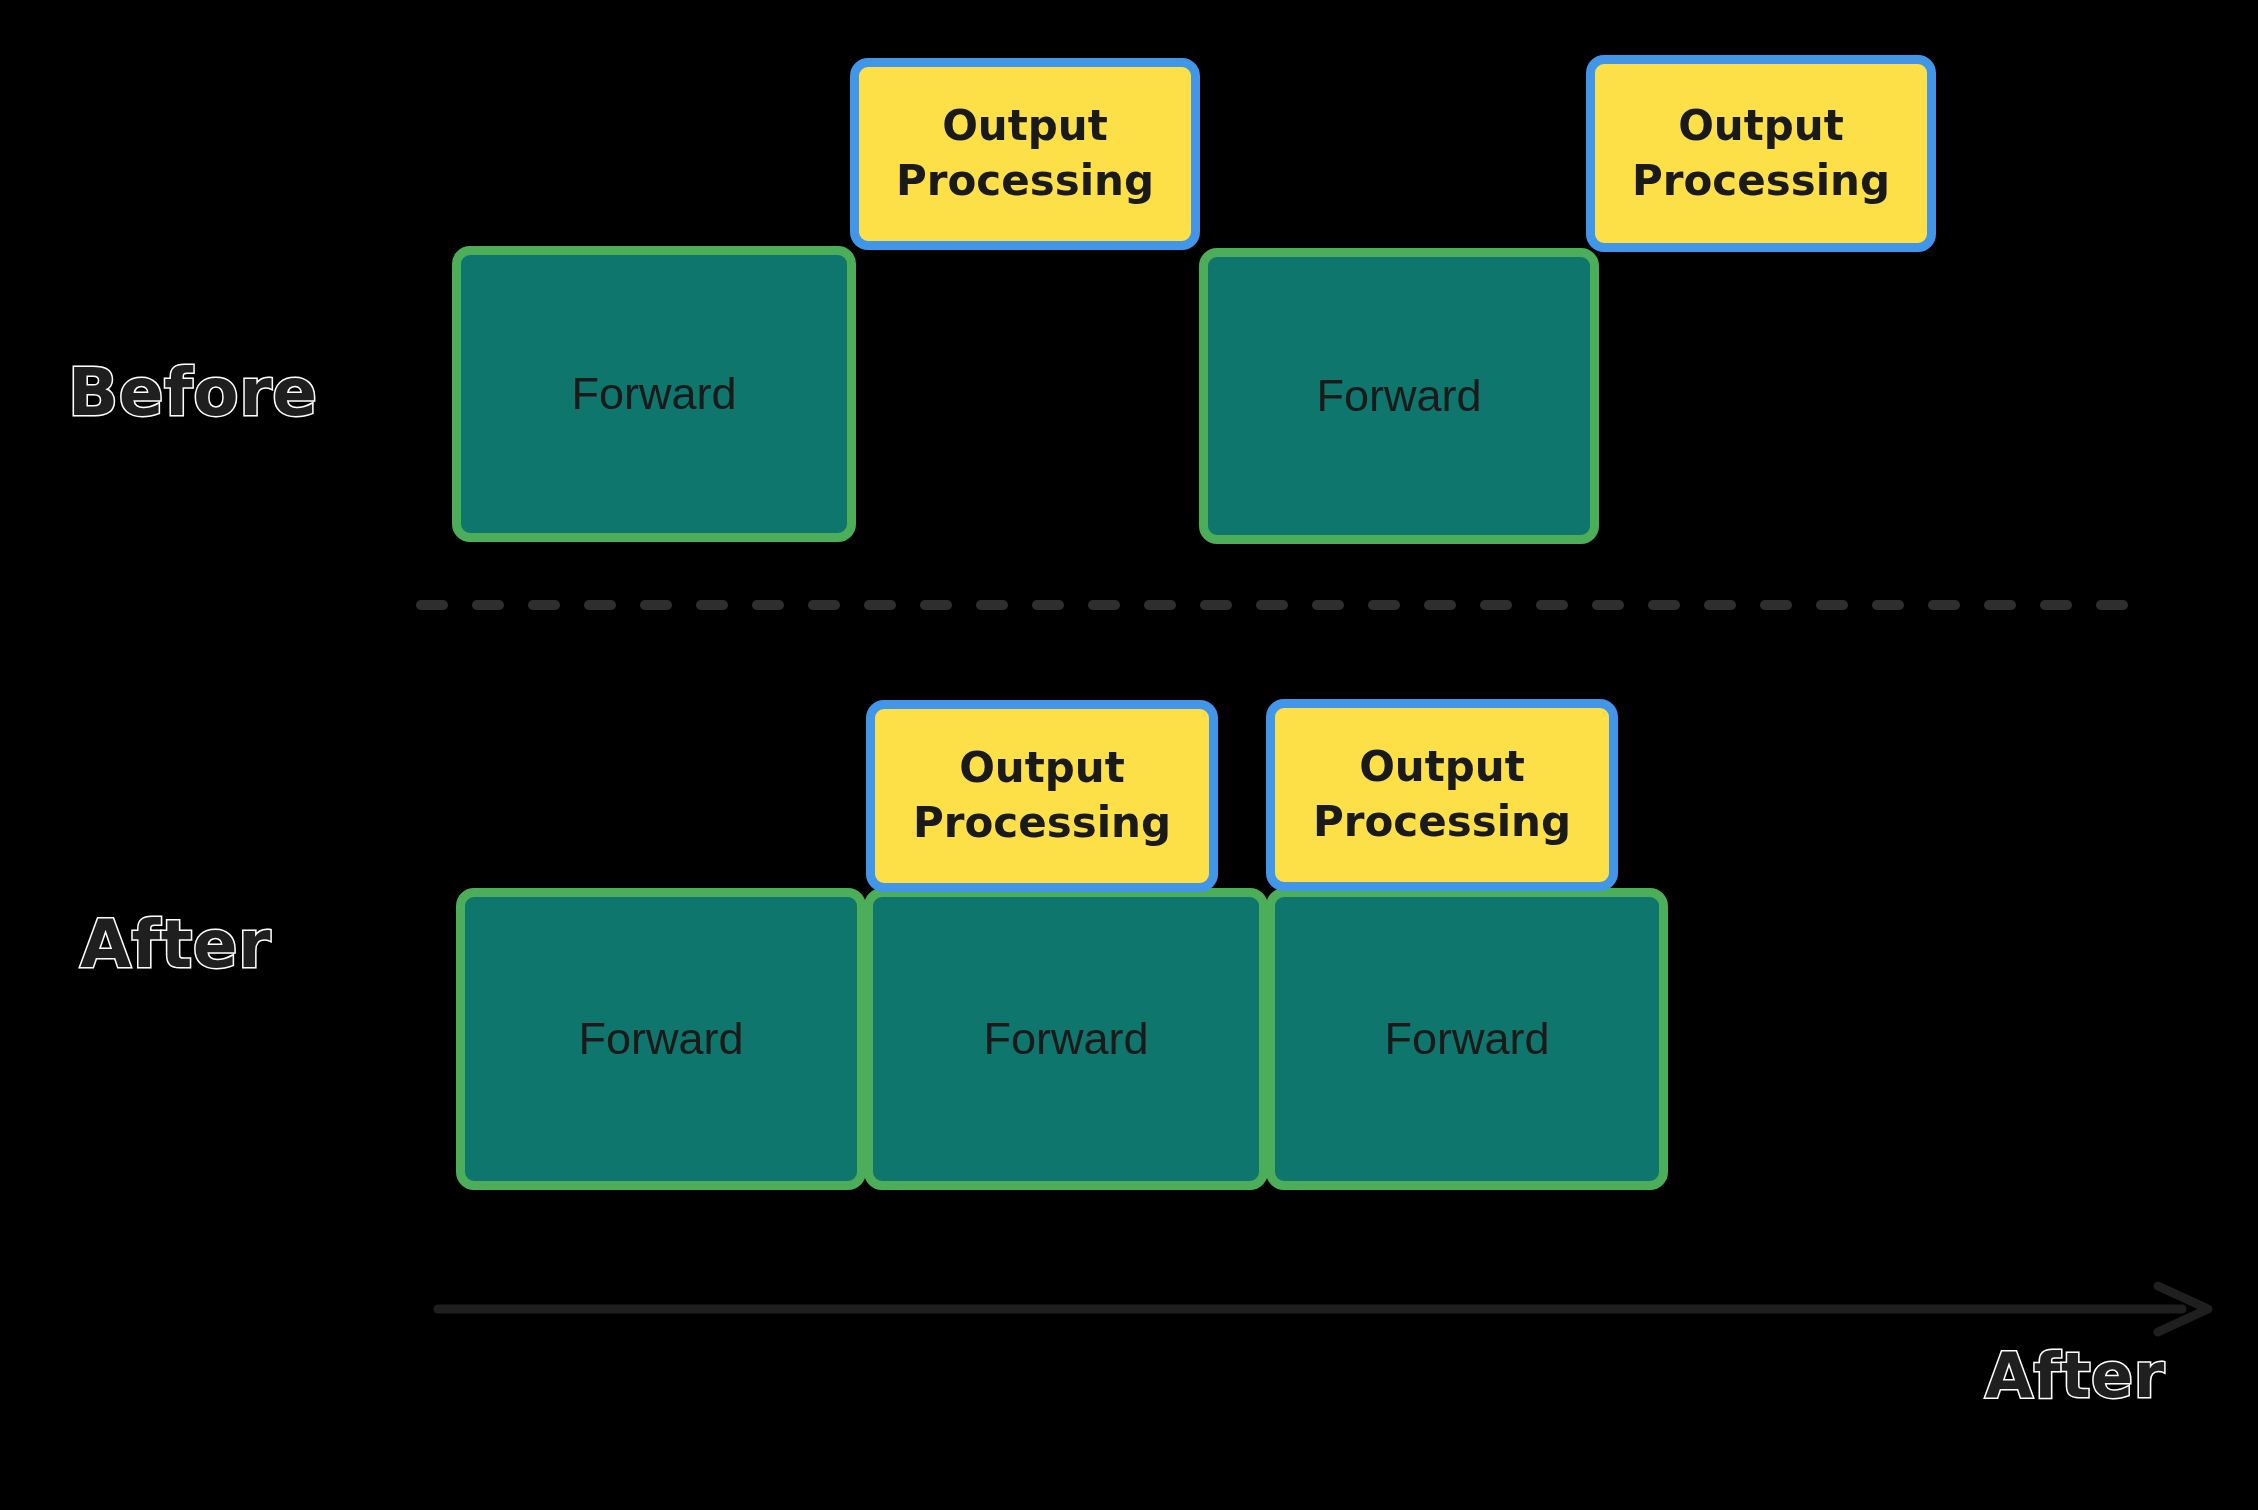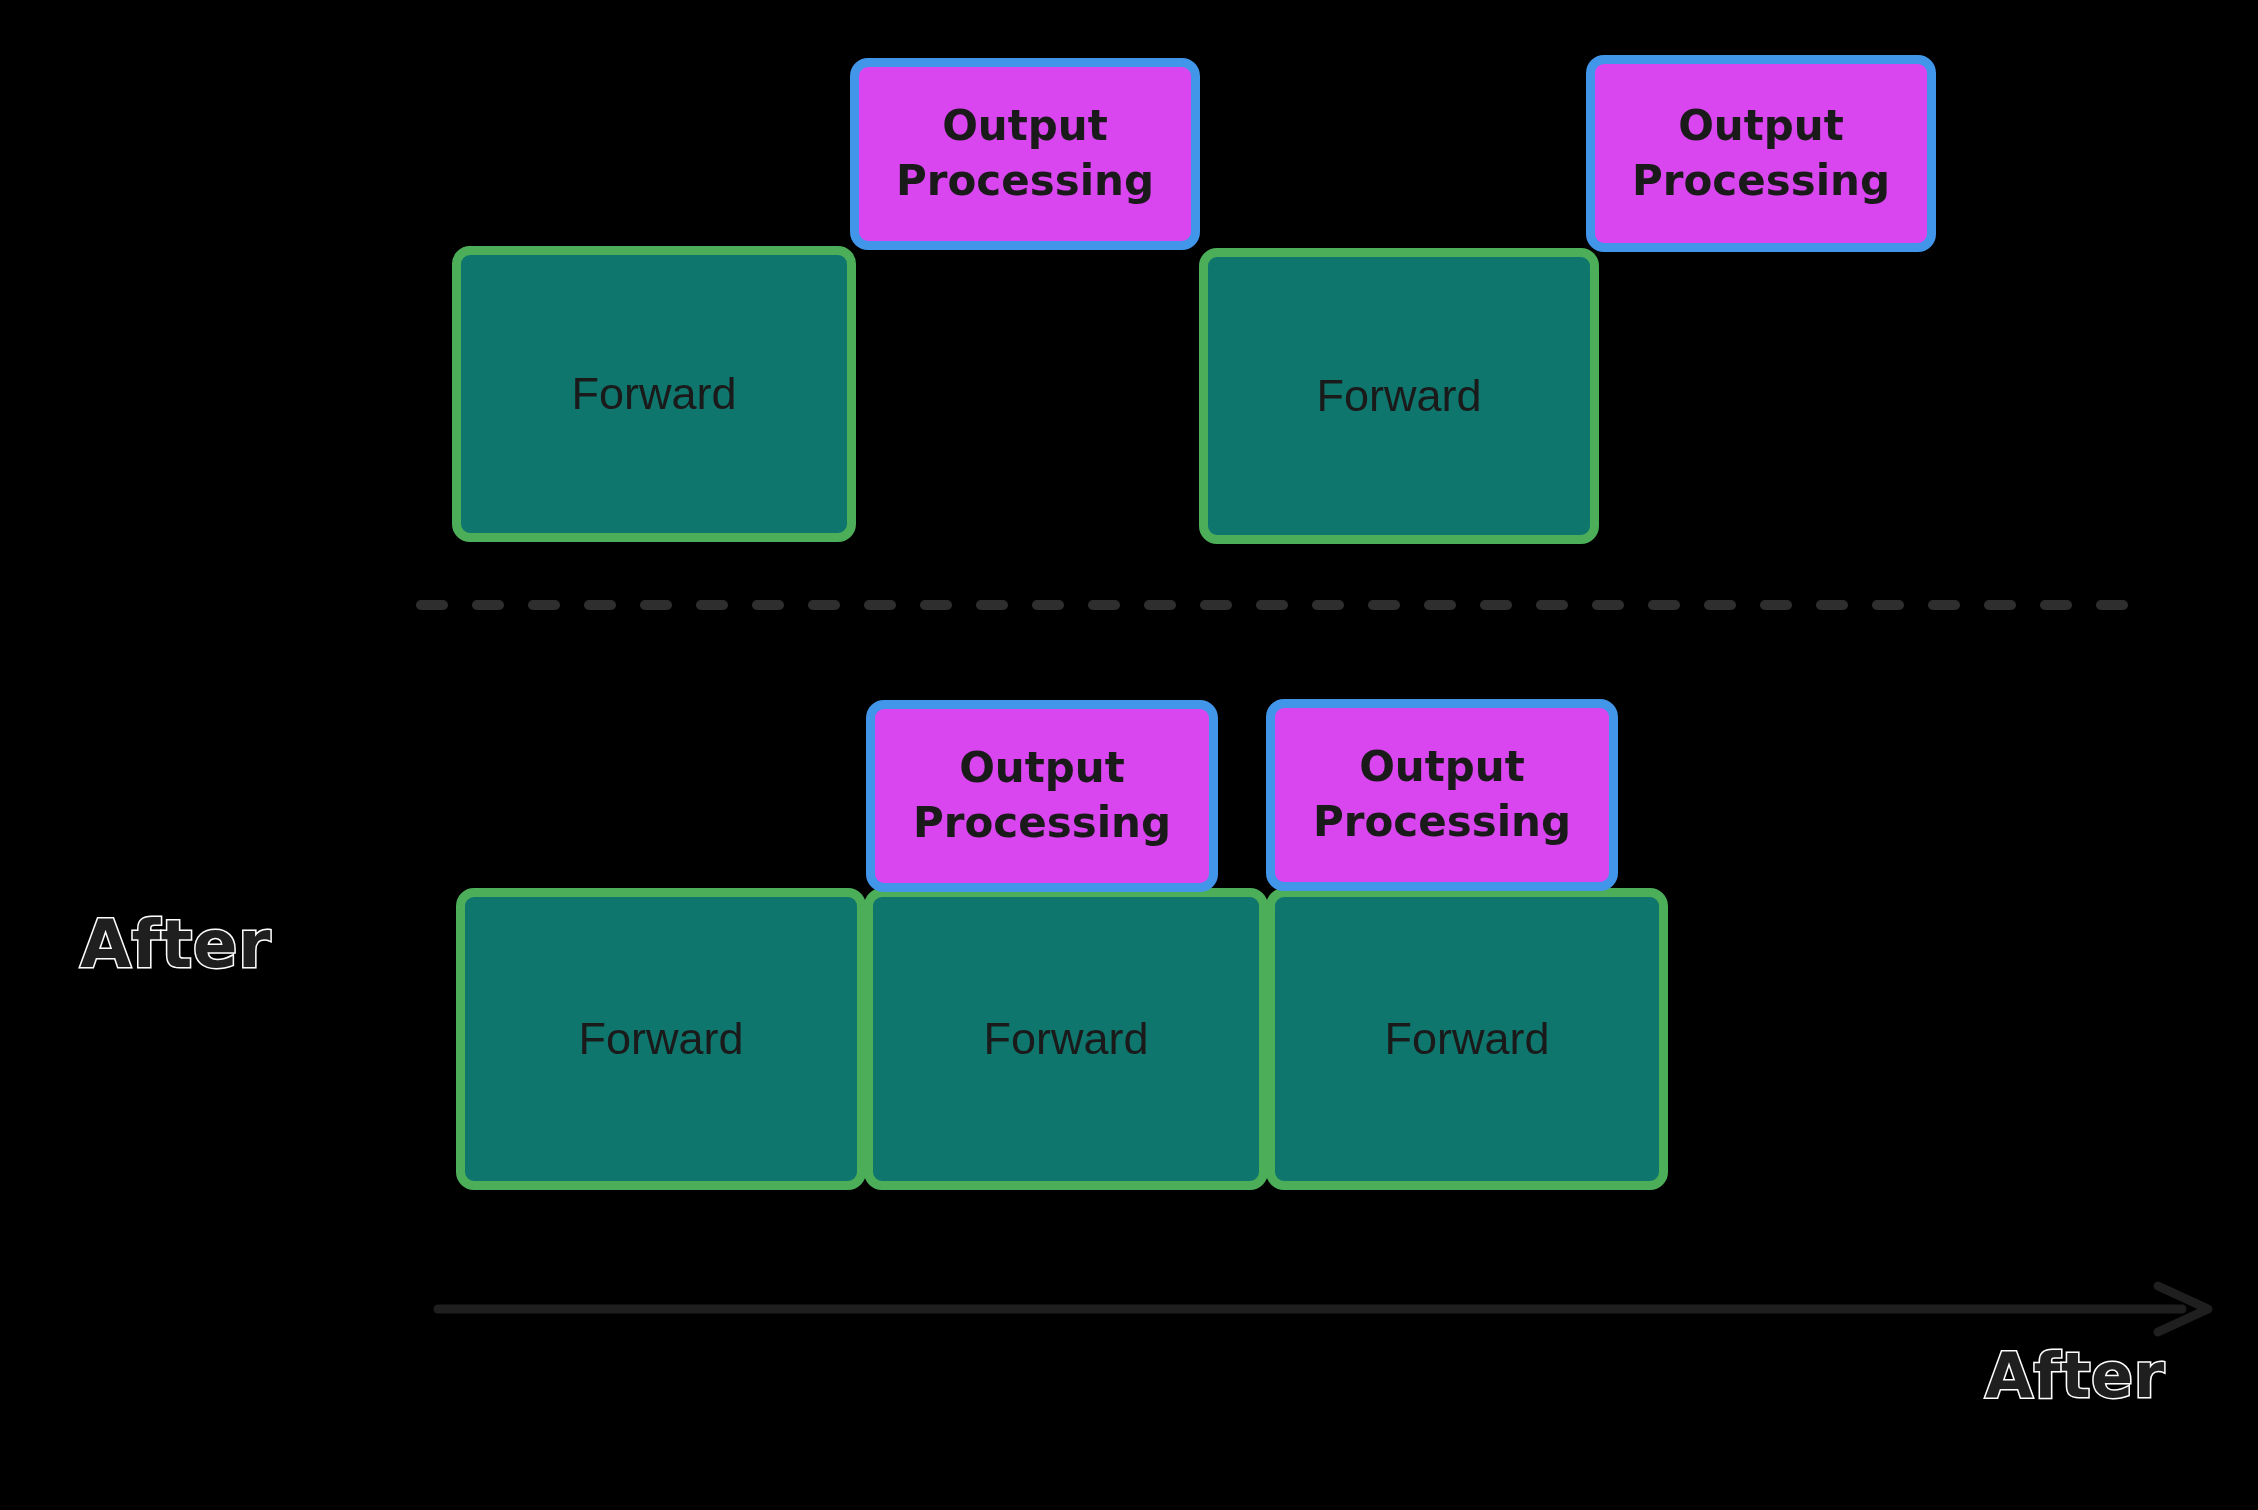--- a/index.html
+++ b/index.html
@@ -51,21 +51,21 @@
 
   .box-forward {
     background: #0f766e;
     border: 9px solid #4cae58;
     font-family: "Liberation Sans", sans-serif;
     font-weight: 400;
     font-size: 45px;
     line-height: 1.15;
   }
   .box-output {
-    background: #d946ef;
+    background: #fde047;
     border: 9px solid #4296ea;
     font-family: "DejaVu Sans", sans-serif;
     font-weight: 600;
     font-size: 42px;
     line-height: 1.3;
     z-index: 4;
   }
 
   
   #fwd-top-1  { left: 452px;  top: 246px; width: 404px; height: 296px; }
@@ -96,20 +96,21 @@
     top: 1278px;
     width: 1810px;
     height: 62px;
   }
 </style>
 </head>
 <body>
 
 <div id="canvas">
 
+  <div class="row-label" id="label-before">Before</div>
 
   <div class="box box-forward" id="fwd-top-1">
     <span class="box-text">Forward</span>
   </div>
 
   <div class="box box-output" id="out-top-1">
     <span class="box-text">Output
 Processing</span>
   </div>
 

